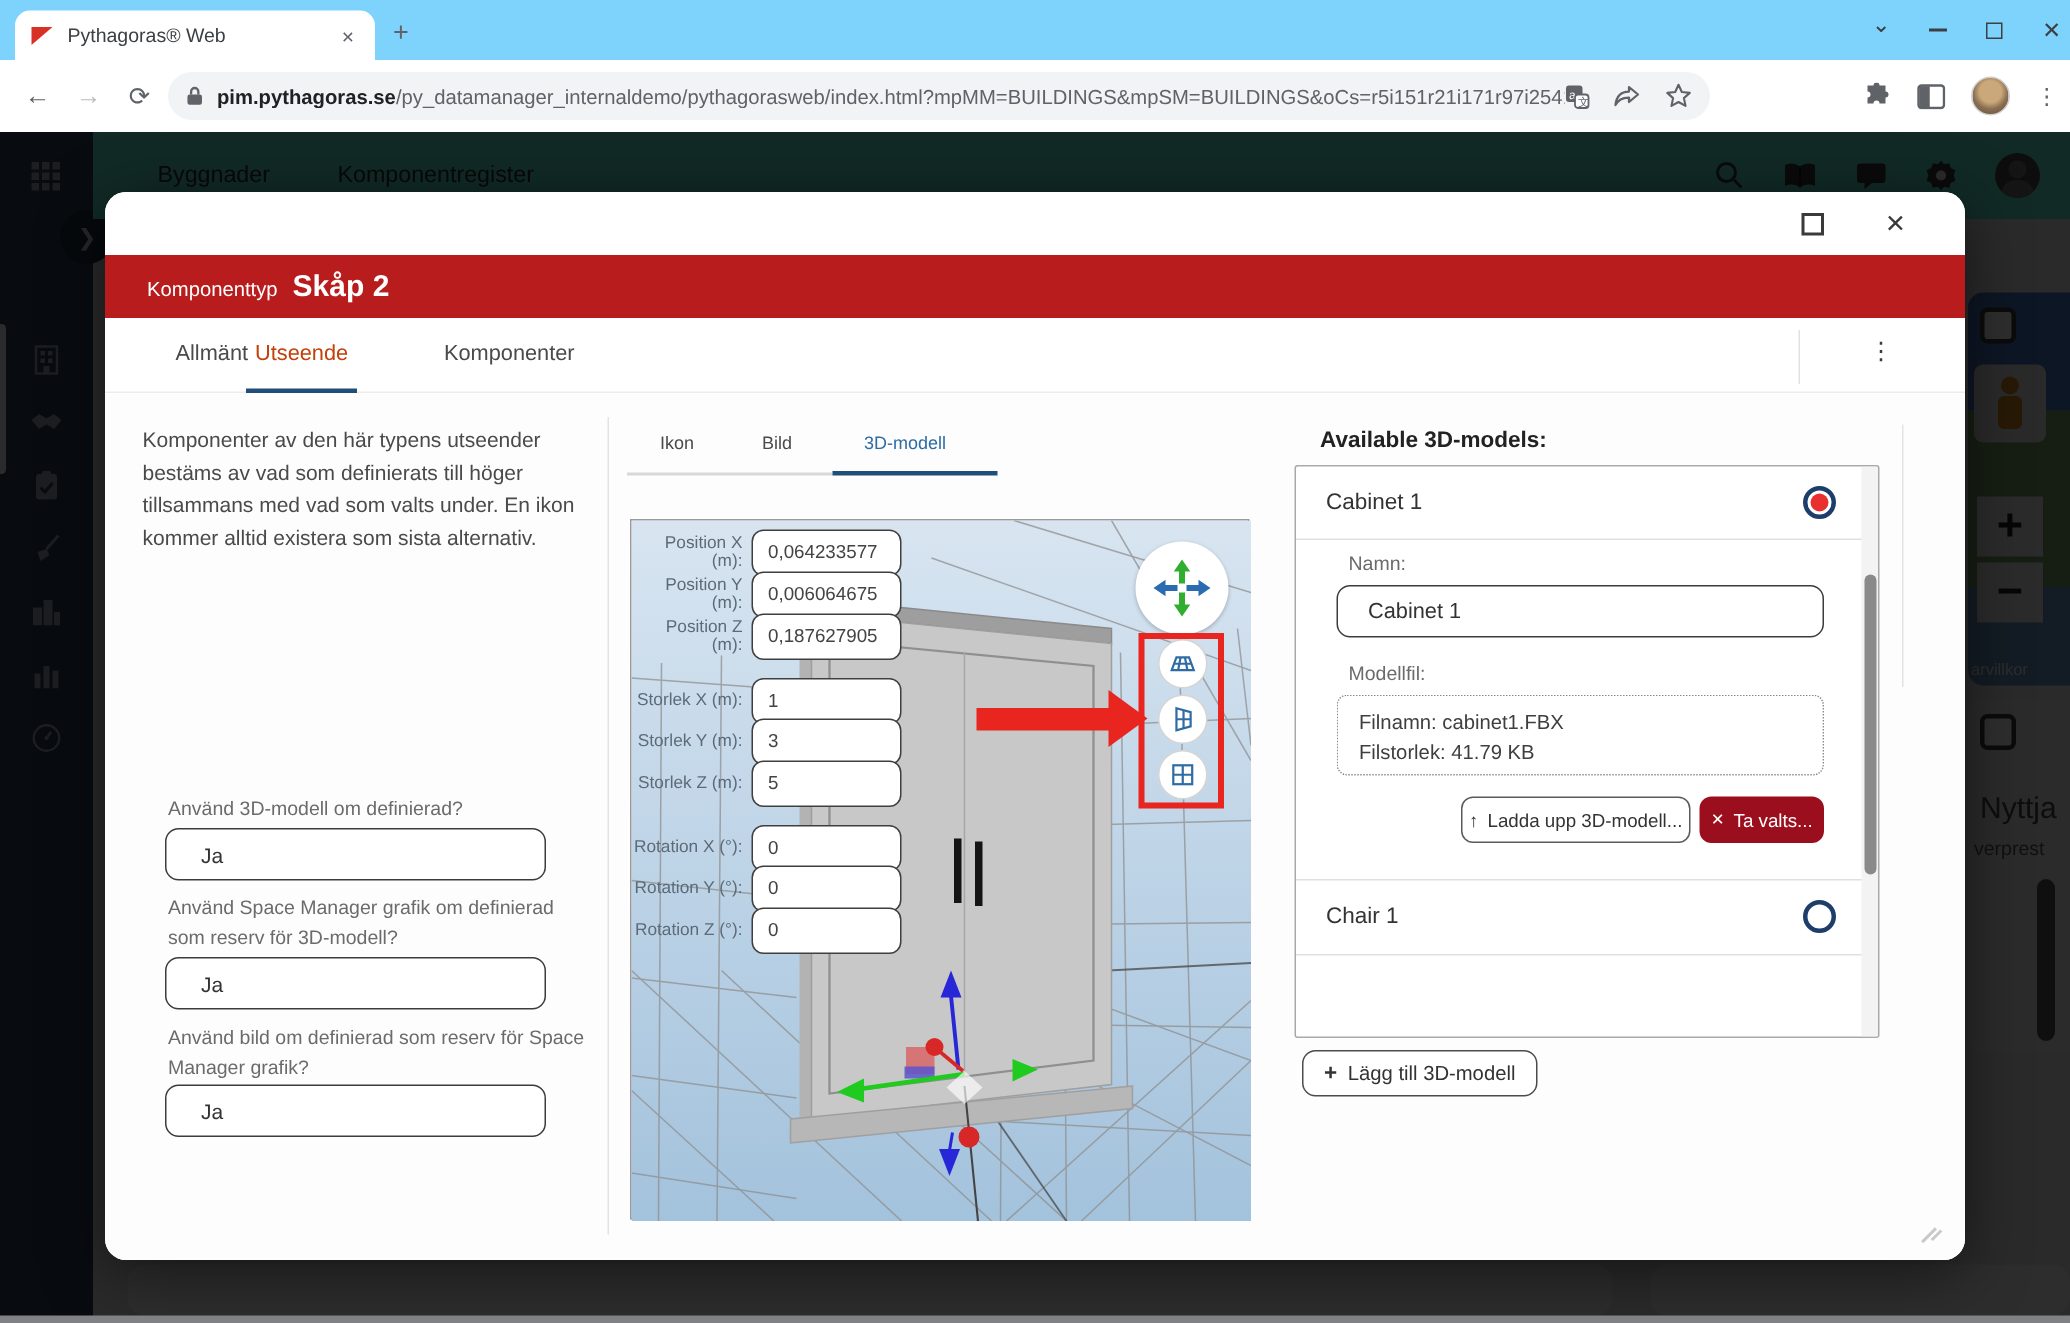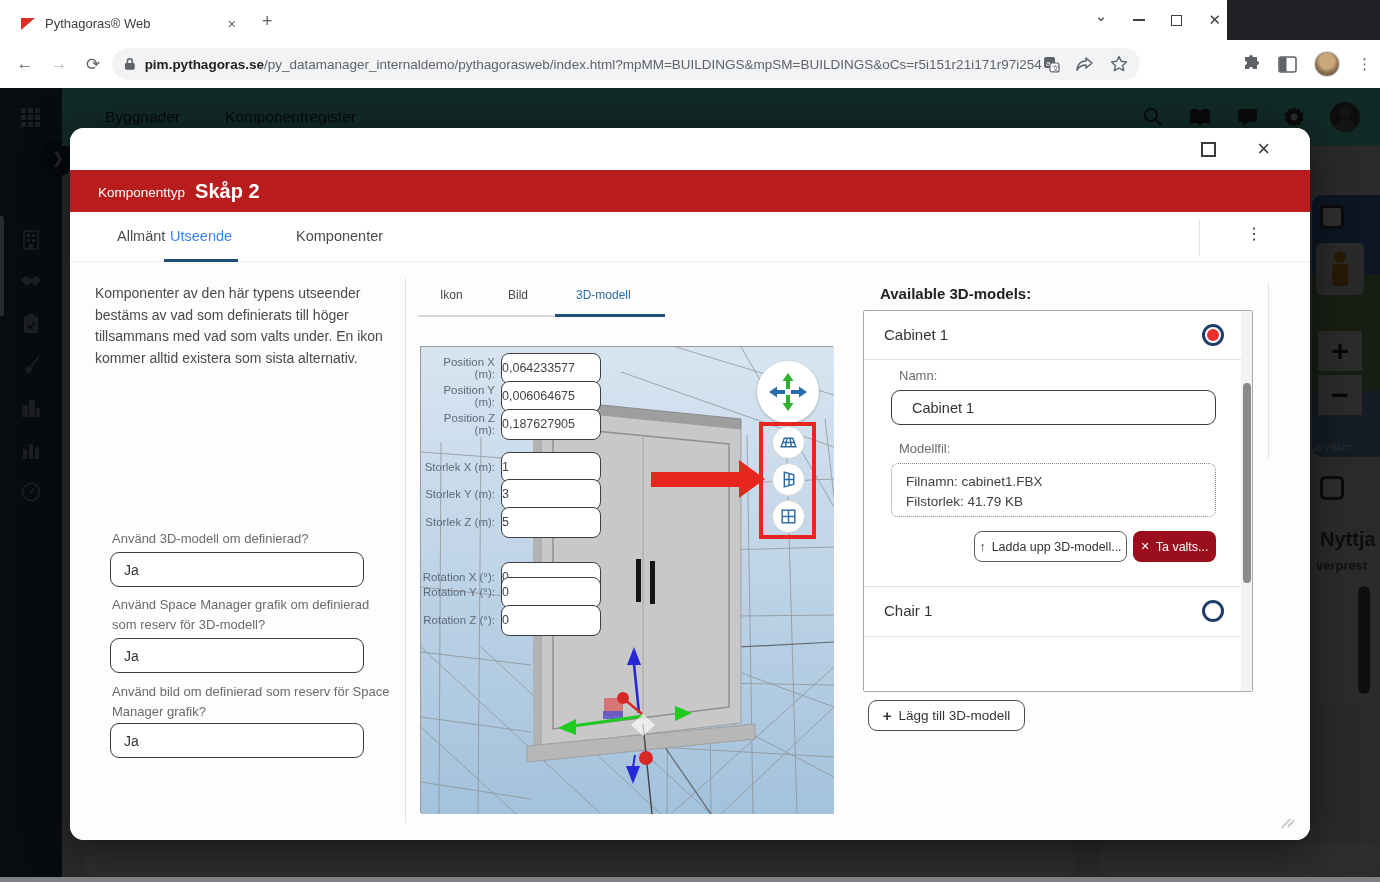--- a/index.html
+++ b/index.html
@@ -1,21 +1,21 @@
 <!DOCTYPE html>
 <html><head>
 <meta charset="utf-8">
 <style>
   * { margin:0; padding:0; box-sizing:border-box; }
   html,body { background:#000; }
   body { font-family:"Liberation Sans", sans-serif; }
   #screen { position:relative; width:1380px; height:882px; overflow:hidden; background:#202124; }
 
   
-  .tabstrip { position:absolute; left:0; top:0; width:1227px; height:40px; background:#ffffff; }
+  .tabstrip { position:absolute; left:0; top:0; width:1380px; height:40px; background:#7dd3fc; }
   .tab { position:absolute; left:10px; top:7px; width:240px; height:33px; background:#fff; border-radius:10px 10px 0 0; display:flex; align-items:center; padding:0 10px; }
   .favicon { width:16px; height:16px; position:relative; flex:0 0 16px; }
   .favicon:before { content:""; position:absolute; left:1px; top:2px; border-left:14px solid #d93025; border-bottom:12px solid transparent; }
   .tab-title { font-size:13px; color:#3c4043; margin-left:9px; flex:1; white-space:nowrap; overflow:hidden; }
   .tab-close { font-size:14px; color:#5f6368; padding:0 4px; cursor:default; }
   .newtab { position:absolute; left:262px; top:12px; font-size:18px; color:#5f6368; line-height:18px; }
   .winctl { position:absolute; top:0; height:40px; display:flex; align-items:center; right:6px; gap:26px; color:#3c4043; }
   .winctl span { font-size:15px; }
   .wc-box { width:11px; height:11px; border:1.5px solid #3c4043; display:inline-block; }
   .wc-min { width:12px; height:1.7px; background:#3c4043; display:inline-block; }
@@ -44,62 +44,62 @@
   .tavatar { width:30px; height:30px; border-radius:50%; background:#4a4a4a; position:relative; overflow:hidden; }
   .tavatar:before { content:""; position:absolute; left:9px; top:5px; width:12px; height:12px; border-radius:50%; background:#777; }
   .tavatar:after { content:""; position:absolute; left:4px; top:18px; width:22px; height:14px; border-radius:10px 10px 0 0; background:#777; }
   .mapcard { position:absolute; left:1312px; top:107px; width:68px; height:262px; border-radius:10px 0 0 10px; background:linear-gradient(180deg,#4b79c9 0 30%, #79a86a 30% 75%, #6b9cc9 75% 100%); }
   .mapchk, .card2chk { width:24px; height:24px; background:#fdfdfd; border:3px solid #3c3c3c; border-radius:5px; position:absolute; left:8px; top:10px; }
   .pegcard { position:absolute; left:4px; top:48px; width:48px; height:52px; background:#e9e9e9; border-radius:6px; }
   .peg { position:absolute; left:18px; top:8px; width:12px; height:12px; border-radius:50%; background:#d98c1f; }
   .peg:after { content:""; position:absolute; left:-2px; top:13px; width:16px; height:22px; background:#d98c1f; border-radius:4px; }
   .zoomb { position:absolute; left:6px; width:44px; height:40px; background:#ececec; color:#222; font-size:30px; font-weight:bold; display:flex; align-items:center; justify-content:center; }
   .mapterms { position:absolute; left:2px; bottom:4px; font-size:11px; color:#f0f0f0; }
-  .card2 { position:absolute; left:1312px; top:378px; width:68px; height:236px; border-radius:10px 0 0 10px; background:#efefef;font-weight:bold; }
+  .card2 { position:absolute; left:1312px; top:378px; width:68px; height:236px; border-radius:10px 0 0 10px; background:#efefef; }
   .card2 .t1 { position:absolute; left:8px; top:62px; font-size:20px; color:#4a4a4a; }
   .card2 .t2 { position:absolute; left:4px; top:92px; font-size:13px; color:#5a5a5a; }
   .card2 .sbv { position:absolute; right:10px; top:120px; width:12px; height:108px; border-radius:6px; background:#555; }
   .botcard { position:absolute; background:#f6f6f6; border-radius:12px; height:34px; top:755px; }
   .overlay { position:absolute; inset:0; background:rgba(0,0,0,0.82); }
   .bottomedge { position:absolute; left:0; top:877px; width:1380px; height:5px; background:#7f8184; z-index:40; }
 
   
   .modal { position:absolute; left:70px; top:128px; width:1240px; height:712px; background:#fff; border-radius:14px; box-shadow:0 8px 40px rgba(0,0,0,.5); z-index:30; overflow:hidden; }
   .m-top { position:absolute; left:0; top:0; width:100%; height:42px; background:#fff; }
   .m-max { position:absolute; right:94px; top:14px; width:15px; height:15px; border:2px solid #3a3a3a; }
   .m-close { position:absolute; right:40px; top:8px; font-size:22px; color:#3a3a3a; }
   .m-head { position:absolute; left:0; top:42px; width:100%; height:42px; background:#b91c1c; display:flex; align-items:baseline; padding:0 28px; }
   .m-head .k { color:#fff; font-size:13.5px; align-self:center; margin-top:2px; }
   .m-head .t { color:#fff; font-size:20px; font-weight:bold; margin-left:10px; align-self:center; }
   .m-tabs { position:absolute; left:0; top:84px; width:100%; height:50px; background:#fff; border-bottom:1px solid #ececec; }
   .m-tab { position:absolute; top:16px; font-size:14.5px; color:#4a4a4a; }
-  .m-tab.act { color:#3b82f6; }
+  .m-tab.act { color:#c2410c; }
   .m-tab-ul { position:absolute; left:94px; top:47px; width:74px; height:3px; background:#1f4e79; }
   .m-tabs-div { position:absolute; left:1129px; top:8px; width:1px; height:36px; background:#e2e2e2; }
   .m-kebab { position:absolute; left:1176px; top:12px; font-size:16px; color:#3a3a3a; letter-spacing:0; }
   .m-body { position:absolute; left:0; top:135px; width:100%; height:577px; background:#fdfdfd; }
   .vdiv-l { position:absolute; left:335px; top:15px; width:1px; height:545px; background:#e3e3e3; }
   .vdiv-r { position:absolute; left:1198px; top:20px; width:1px; height:175px; background:#e3e3e3; }
 
   
   .desc { position:absolute; left:25px; top:20px; width:292px; font-size:14px; line-height:1.55; color:#4a4a4a; }
   .fld-label { position:absolute; font-size:13px; color:#6b6b6b; width:280px; line-height:1.5; }
-  .fld-box { position:absolute; left:40px; width:254px; height:35px; border:1.5px solid #3c3c3c; border-radius:9px; background:#fff; display:flex; align-items:center; padding-left:13px; font-size:14px; color:#333; }
+  .fld-box { position:absolute; left:40px; width:254px; height:35px; border:1.5px solid #3c3c3c; border-radius:9px; background:#fff; display:flex; align-items:center; padding-left:23px; font-size:14px; color:#333; }
 
   
   .i-tab { position:absolute; top:25px; font-size:12px; color:#4a4a4a; }
   .i-tab.act { color:#2e6ca3; }
   .i-ul-gray { position:absolute; left:348px; top:52px; width:137px; height:2px; background:#d8d8d8; }
   .i-ul-blue { position:absolute; left:485px; top:51px; width:110px; height:3px; background:#1f4e79; }
 
   
   .viewer { position:absolute; left:350px; top:83px; width:413px; height:467px; border:1px solid #9a9a9a; background:linear-gradient(180deg,#d8e5f1,#a3c2dc); }
   .tf-row { position:absolute; left:0; height:26px; display:flex; align-items:center; }
   .tf-label { width:74px; text-align:right; font-size:11.5px; color:#5d6b78; }
-  .tf-box { margin-left:6px; width:100px; height:31px; background:#fff; border:1.5px solid #3f3f3f; border-radius:8px; display:flex; align-items:center; font-size:12.5px; color:#444; }
+  .tf-box { margin-left:6px; width:100px; height:31px; background:#fff; border:1.5px solid #3f3f3f; border-radius:8px; display:flex; align-items:center; padding-left:10px; font-size:12.5px; color:#444; }
   .gz-move { position:absolute; left:336px; top:14px; width:62px; height:62px; border-radius:50%; background:#fff; box-shadow:0 1px 3px rgba(0,0,0,.25); display:flex; align-items:center; justify-content:center; }
   .view-btn { position:absolute; left:351px; width:33px; height:33px; border-radius:50%; background:#fff; border:1px solid #d5d5d5; display:flex; align-items:center; justify-content:center; }
   .anno-rect { position:absolute; left:338px; top:75px; width:57px; height:117px; border:4px solid #e8251f; }
   .anno-shaft { position:absolute; left:230px; top:125px; width:90px; height:15px; background:#e8251f; }
   .anno-head { position:absolute; left:318px; top:113px; width:0; height:0; border-left:26px solid #e8251f; border-top:19px solid transparent; border-bottom:19px solid transparent; }
 
   
   .av-head { position:absolute; left:810px; top:22px; font-size:15px; font-weight:bold; color:#222; }
   .listbox { position:absolute; left:793px; top:47px; width:390px; height:382px; background:#fff; border:1px solid #a9a9a9; border-radius:2px; overflow:hidden; }
   .lrow { position:relative; height:49px; border-bottom:1px solid #e0e0e0; }
@@ -443,21 +443,21 @@
             <span class="tf-box">
               <span>3</span>
             </span>
           </div>
         <div class="tf-row" style="top:162px;">
             <span class="tf-label">Storlek Z (m):</span>
             <span class="tf-box">
               <span>5</span>
             </span>
           </div>
-        <div class="tf-row" style="top:205px;margin-top:12px;">
+        <div class="tf-row" style="top:205px;">
             <span class="tf-label">Rotation X (°):</span>
             <span class="tf-box">
               <span>0</span>
             </span>
           </div>
         <div class="tf-row" style="top:232px;">
             <span class="tf-label">Rotation Y (°):</span>
             <span class="tf-box">
               <span>0</span>
             </span>

